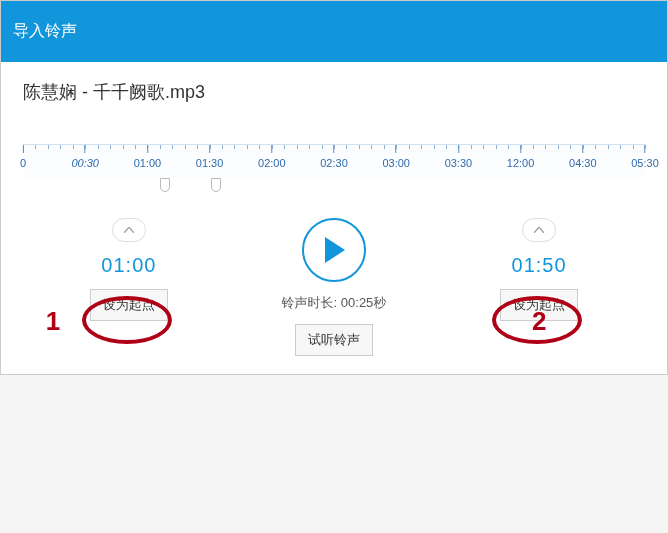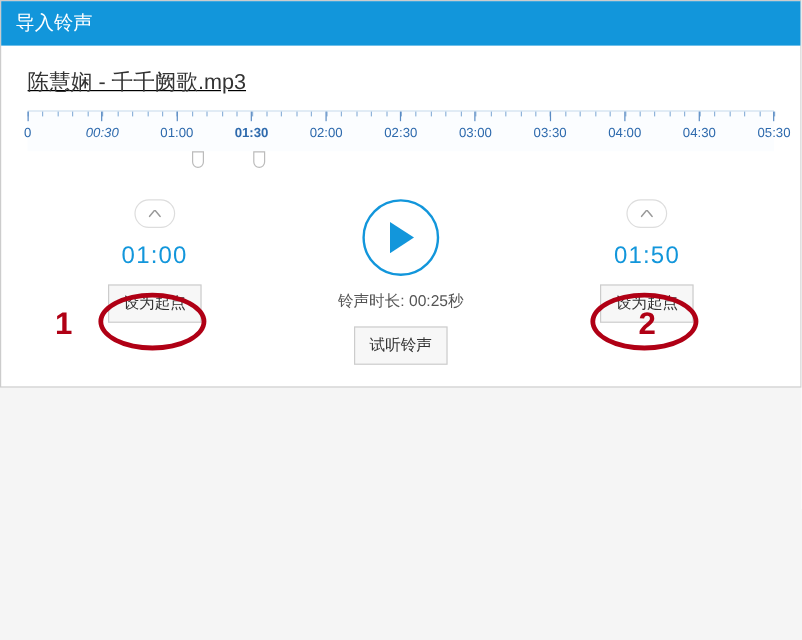--- a/index.html
+++ b/index.html
@@ -1,20 +1,20 @@
 <!DOCTYPE html>
 <html><head>
 <meta charset="utf-8">
 <style>
   * { box-sizing: border-box; margin: 0; padding: 0; font-family: "Microsoft YaHei", Arial, sans-serif; }
   body { background: #f5f5f5; width: 668px; height: 533px; overflow: hidden; }
   .window { background: #fff; border: 1px solid #ccc; }
-  .titlebar { background: #1296db; color: #fff; font-size: 16px; padding: 8px 12px; }
+  .titlebar { background: #1296db; color: #fff; font-size: 16px; padding: 20px 12px; }
   .content { padding: 18px 22px; }
-  .file-row { display: flex; justify-content: space-between; align-items: center; margin-bottom: 12px; text-decoration: underline; }
+  .file-row { display: flex; justify-content: space-between; align-items: center; margin-bottom: 40px; }
   .file-name { font-size: 18px; color: #333; }
   .btn { background: #f7f7f7; border: 1px solid #ccc; padding: 6px 12px; font-size: 13px; color: #333; cursor: pointer; }
   .wave-wrap { margin-bottom: 40px; }
   .wave { position: relative; height: 120px; background: linear-gradient(#3d78c7, #3d78c7); overflow: hidden; }
   .wave svg { position: absolute; inset: 0; width: 100%; height: 100%; }
   .selection { position: absolute; top: 0; bottom: 0; background: rgba(0, 30, 80, 0.55); border-left: 1px dashed #cfe4ff; border-right: 1px dashed #cfe4ff; }
   .selection-label { position: absolute; top: 46px; left: 50%; transform: translateX(-30%); color: #e0ecff; font-size: 15px; white-space: nowrap; }
   .ruler { position: relative; height: 34px; border-top: 1px solid #cfe0ef; background: #fbfdff; }
   .tick { position: absolute; top: 0; bottom: 0; display: flex; flex-direction: column; align-items: center; }
   .tick .mark { width: 1px; height: 8px; background: #5a8bc4; }
@@ -108,21 +108,21 @@
             <div class="lbl">0</div>
           </div>
           <div class="tick" style="left: 10%; transform: translateX(-50%); font-style: italic;">
             <div class="mark"></div>
             <div class="lbl">00:30</div>
           </div>
           <div class="tick" style="left: 20%; transform: translateX(-50%);">
             <div class="mark"></div>
             <div class="lbl">01:00</div>
           </div>
-          <div class="tick" style="left: 30%; transform: translateX(-50%); font-weight: bold;">
+          <div class="tick" style="left: 30%; transform: translateX(-50%);">
             <div class="mark"></div>
             <div class="lbl">01:30</div>
           </div>
           <div class="tick" style="left: 40%; transform: translateX(-50%);">
             <div class="mark"></div>
             <div class="lbl">02:00</div>
           </div>
           <div class="tick" style="left: 50%; transform: translateX(-50%);">
             <div class="mark"></div>
             <div class="lbl">02:30</div>
@@ -130,21 +130,21 @@
           <div class="tick" style="left: 60%; transform: translateX(-50%);">
             <div class="mark"></div>
             <div class="lbl">03:00</div>
           </div>
           <div class="tick" style="left: 70%; transform: translateX(-50%);">
             <div class="mark"></div>
             <div class="lbl">03:30</div>
           </div>
           <div class="tick" style="left: 80%; transform: translateX(-50%);">
             <div class="mark"></div>
-            <div class="lbl">04:00</div>
+            <div class="lbl">12:00</div>
           </div>
           <div class="tick" style="left: 90%; transform: translateX(-50%);">
             <div class="mark"></div>
             <div class="lbl">04:30</div>
           </div>
           <div class="tick" style="left: 100%; transform: translateX(-50%);">
             <div class="mark"></div>
             <div class="lbl">05:30</div>
           </div>
         </div>

